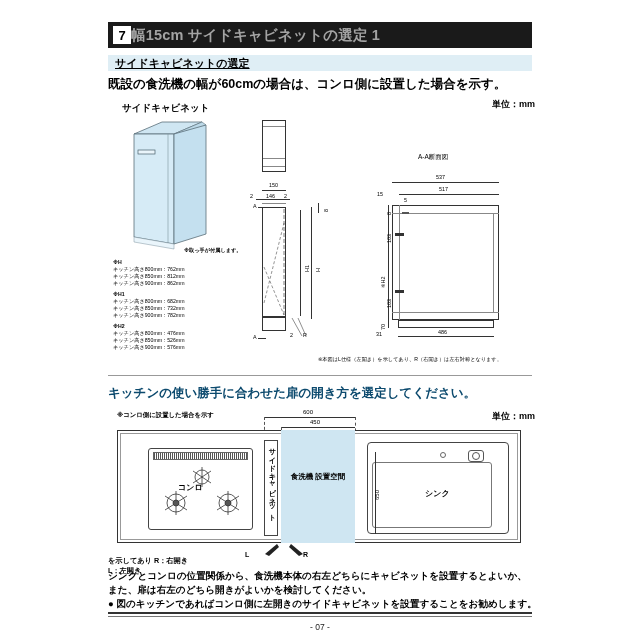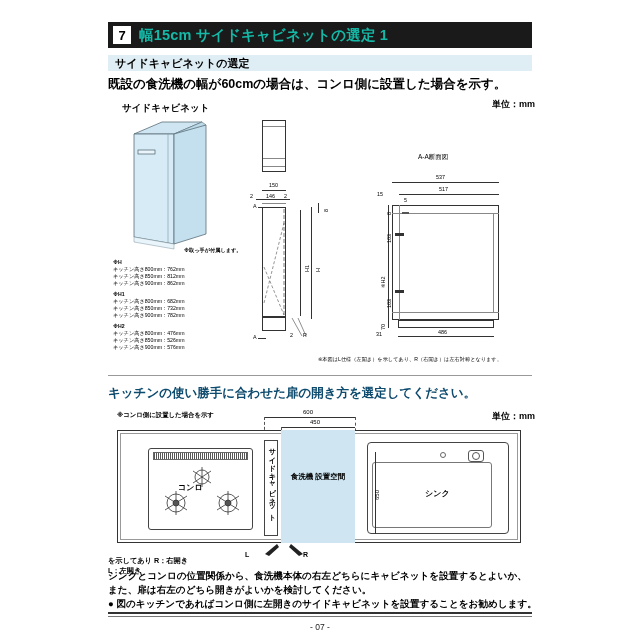--- a/index.html
+++ b/index.html
@@ -29,36 +29,35 @@
   }
   .header-num {
     width: 18px; height: 18px;
     margin-left: 5px;
     background: #fff; color: #000;
     font-weight: bold; font-size: 13px;
     display: flex; align-items: center; justify-content: center;
     line-height: 1;
   }
   .header-title {
-    color: #14b8a6; font-weight: bold;
+    color: #a3a3a3; font-weight: bold;
     font-size: 14.5px;
-    margin-left: 8px;
     letter-spacing: 0.2px;
     white-space: nowrap;
   }
   .sub-head {
     position: absolute;
     left: 108px; top: 55px;
     width: 424px; height: 16px;
     background: #dfeef5;
     display: flex; align-items: center;
   }
   .sub-head span {
     font-size: 11px; font-weight: bold;
-    margin-left: 7px; color: #000;
+    margin-left: 7px; color: #000; text-decoration: underline;
   }
   .lead-text {
     position: absolute;
     left: 108px; top: 76px;
     font-size: 12.5px; font-weight: bold;
     color: #000; white-space: nowrap;
   }
   .unit-label {
     position: absolute;
     font-size: 9px; font-weight: bold; color: #000;

